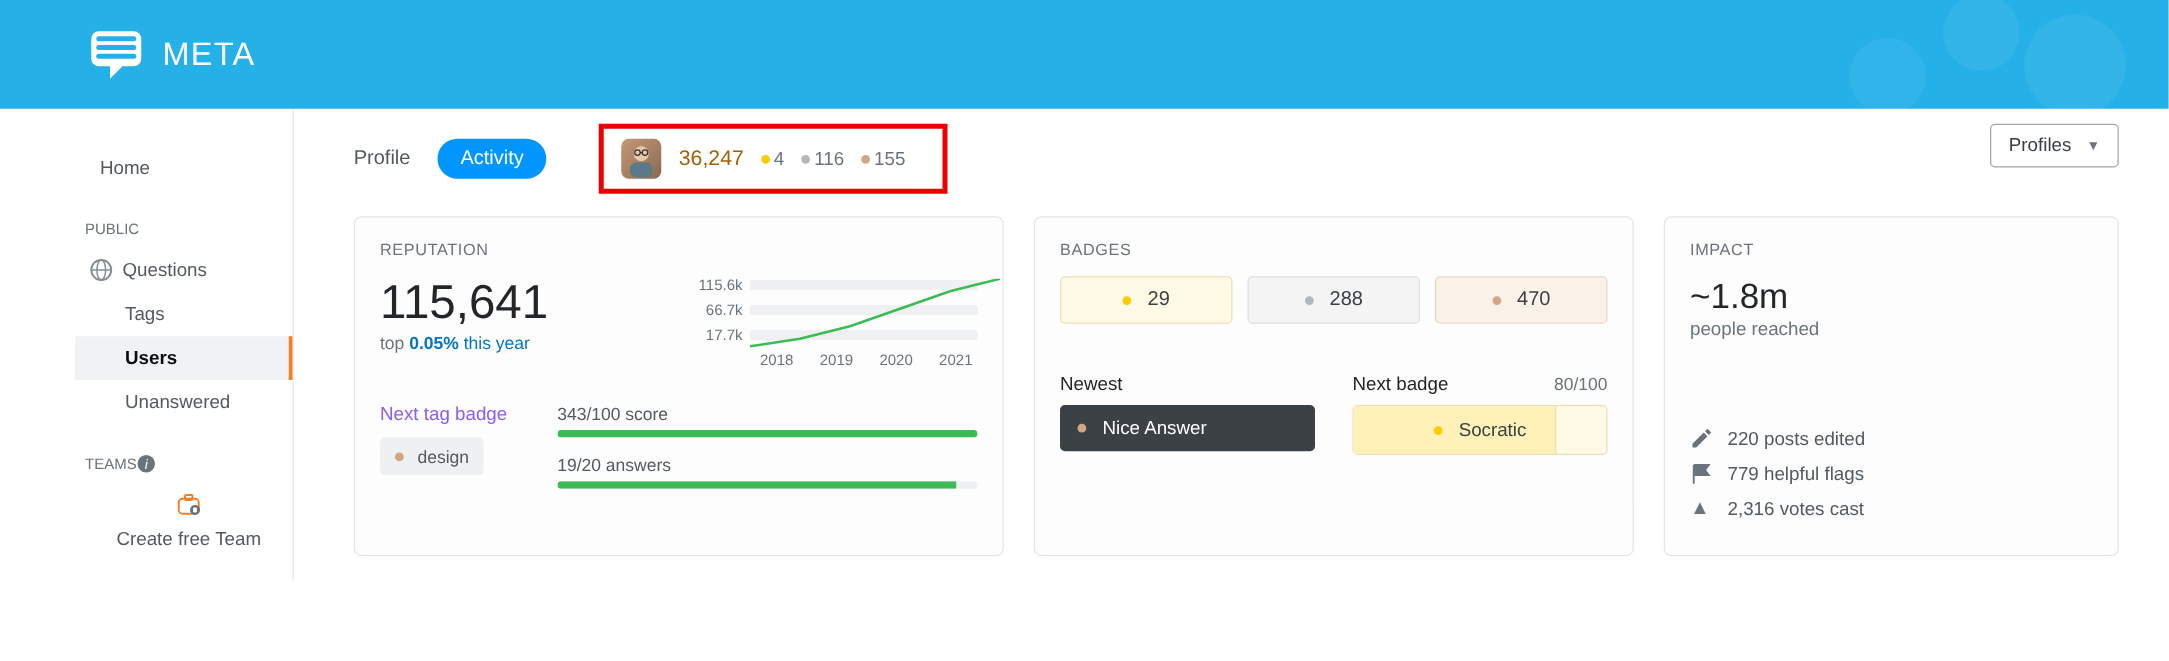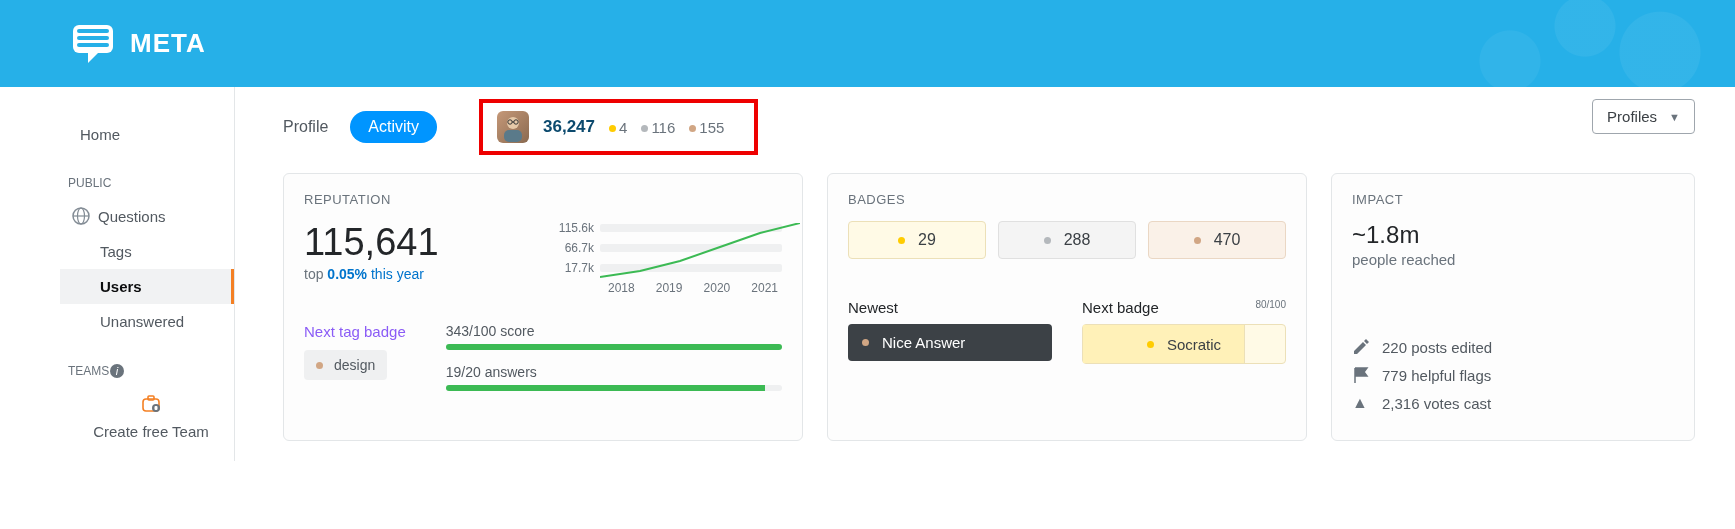--- a/index.html
+++ b/index.html
@@ -17,21 +17,21 @@
   }
   .topbar .deco {
     position: absolute; right: 0; top: 0; bottom: 0; width: 500px;
     background:
       radial-gradient(circle at 70% 30%, rgba(255,255,255,0.06) 30px, transparent 31px),
       radial-gradient(circle at 85% 60%, rgba(255,255,255,0.06) 40px, transparent 41px),
       radial-gradient(circle at 55% 70%, rgba(255,255,255,0.05) 30px, transparent 31px);
   }
   .logo { display: flex; align-items: center; gap: 14px; }
   .logo svg { width: 46px; height: 46px; }
-  .logo-text { color: #fff; font-weight: 700; font-size: 26px; letter-spacing: 1px; }
+  .logo-text { color: #fff; font-weight: 400; font-size: 26px; letter-spacing: 1px; }
 
   
   .container { display: flex; }
   .sidebar {
     width: 235px;
     border-right: 1px solid #e3e6e8;
     padding-top: 30px;
     font-size: 15px;
   }
   .sidebar a.nav {
@@ -67,21 +67,21 @@
   .tabs-left { display:flex; align-items:center; gap: 22px; }
   .tab-plain { color:#525960; font-size:16px; cursor:pointer; }
   .tab-pill { background:#0095ff; color:#fff; padding:7px 18px; border-radius:20px; font-size:16px; cursor:pointer;}
   .summary-box {
     display:flex; align-items:center; gap:14px;
     border: 4px solid #e00; padding: 8px 30px 8px 14px;
     margin-left: 20px;
   }
   .avatar { width:32px; height:32px; border-radius:6px; background: linear-gradient(135deg,#c59878,#8a6a50); display:flex; align-items:center; justify-content:center; overflow:hidden;}
   .avatar svg { width:30px; height:30px; }
-  .rep-big { font-weight:700; font-size:17px; color:#0c4a6e;}
+  .rep-big { font-weight:400; font-size:17px; color:#a16207;}
   .dot { width:7px; height:7px; border-radius:50%; display:inline-block; vertical-align:middle; margin-right:3px;}
   .dot.gold{background:#ffcc01;} .dot.silver{background:#b4b8bc;} .dot.bronze{background:#d1a684;}
   .badge-count { color:#6a737c; font-size:15px; }
   .profiles-btn {
     border:1px solid #9fa6ad; border-radius:4px; padding:8px 14px;
     color:#3b4045; font-size:15px; background:#fff; display:flex; align-items:center; gap:12px;
     cursor:pointer;
   }
   .profiles-btn .caret { font-size:11px; color:#6a737c;}
 
@@ -116,29 +116,29 @@
 
   .badges-card { flex: 0 0 480px; }
   .badge-boxes { display:flex; gap:12px; margin-bottom:40px;}
   .bbox { flex:1; border-radius:4px; padding:9px 0; text-align:center; font-size:16px; color:#3b4045; display:flex; align-items:center; justify-content:center; gap:10px; cursor:pointer;}
   .bbox.gold { background:#fffae6; border:1px solid #ece0b8;}
   .bbox.silver { background:#f4f4f4; border:1px solid #e0e0e0;}
   .bbox.bronze { background:#faf1e8; border:1px solid #ead7c4;}
   .badge-bottom { display:flex; gap:30px; }
   .badge-col { flex:1; }
   .badge-col .lbl { font-size:15px; color:#232629; margin-bottom:8px; display:flex; justify-content:space-between;}
-  .badge-col .ratio { color:#6a737c; font-size:10px;}
+  .badge-col .ratio { color:#6a737c; font-size:14px;}
   .badge-pill { border-radius:4px; padding:10px 14px; font-size:15px; display:flex; align-items:center; gap:10px;}
   .badge-pill.dark { background:#3c4146; color:#fff; }
   .badge-pill.progress-pill { background:#fffae6; border:1px solid #ece0b8; color:#3b4045; position:relative; padding:0; height:40px; }
   .badge-pill.progress-pill .filled { position:absolute; left:0; top:0; bottom:0; background:#fff1b8; border-right:1px solid #ece0b8; }
   .badge-pill.progress-pill .content-row { position:relative; display:flex; align-items:center; justify-content:center; gap:10px; width:100%; height:100%;}
 
   .impact-card { flex: 1; }
-  .impact-num { font-size:24px; color:#232629; margin-bottom:2px;}
+  .impact-num { font-size:28px; color:#232629; margin-bottom:2px;}
   .impact-sub { font-size:15px; color:#6a737c; margin-bottom:70px;}
   .impact-row { display:flex; align-items:center; gap:12px; color:#525960; font-size:15px; margin-bottom:10px;}
   .impact-row svg, .impact-row .tri { width:18px; height:18px; fill:#6a737c; color:#6a737c;}
   .tri { font-size:16px; }
 </style>
 </head>
 <body>
 
 <div class="topbar">
   <div class="deco"></div>

